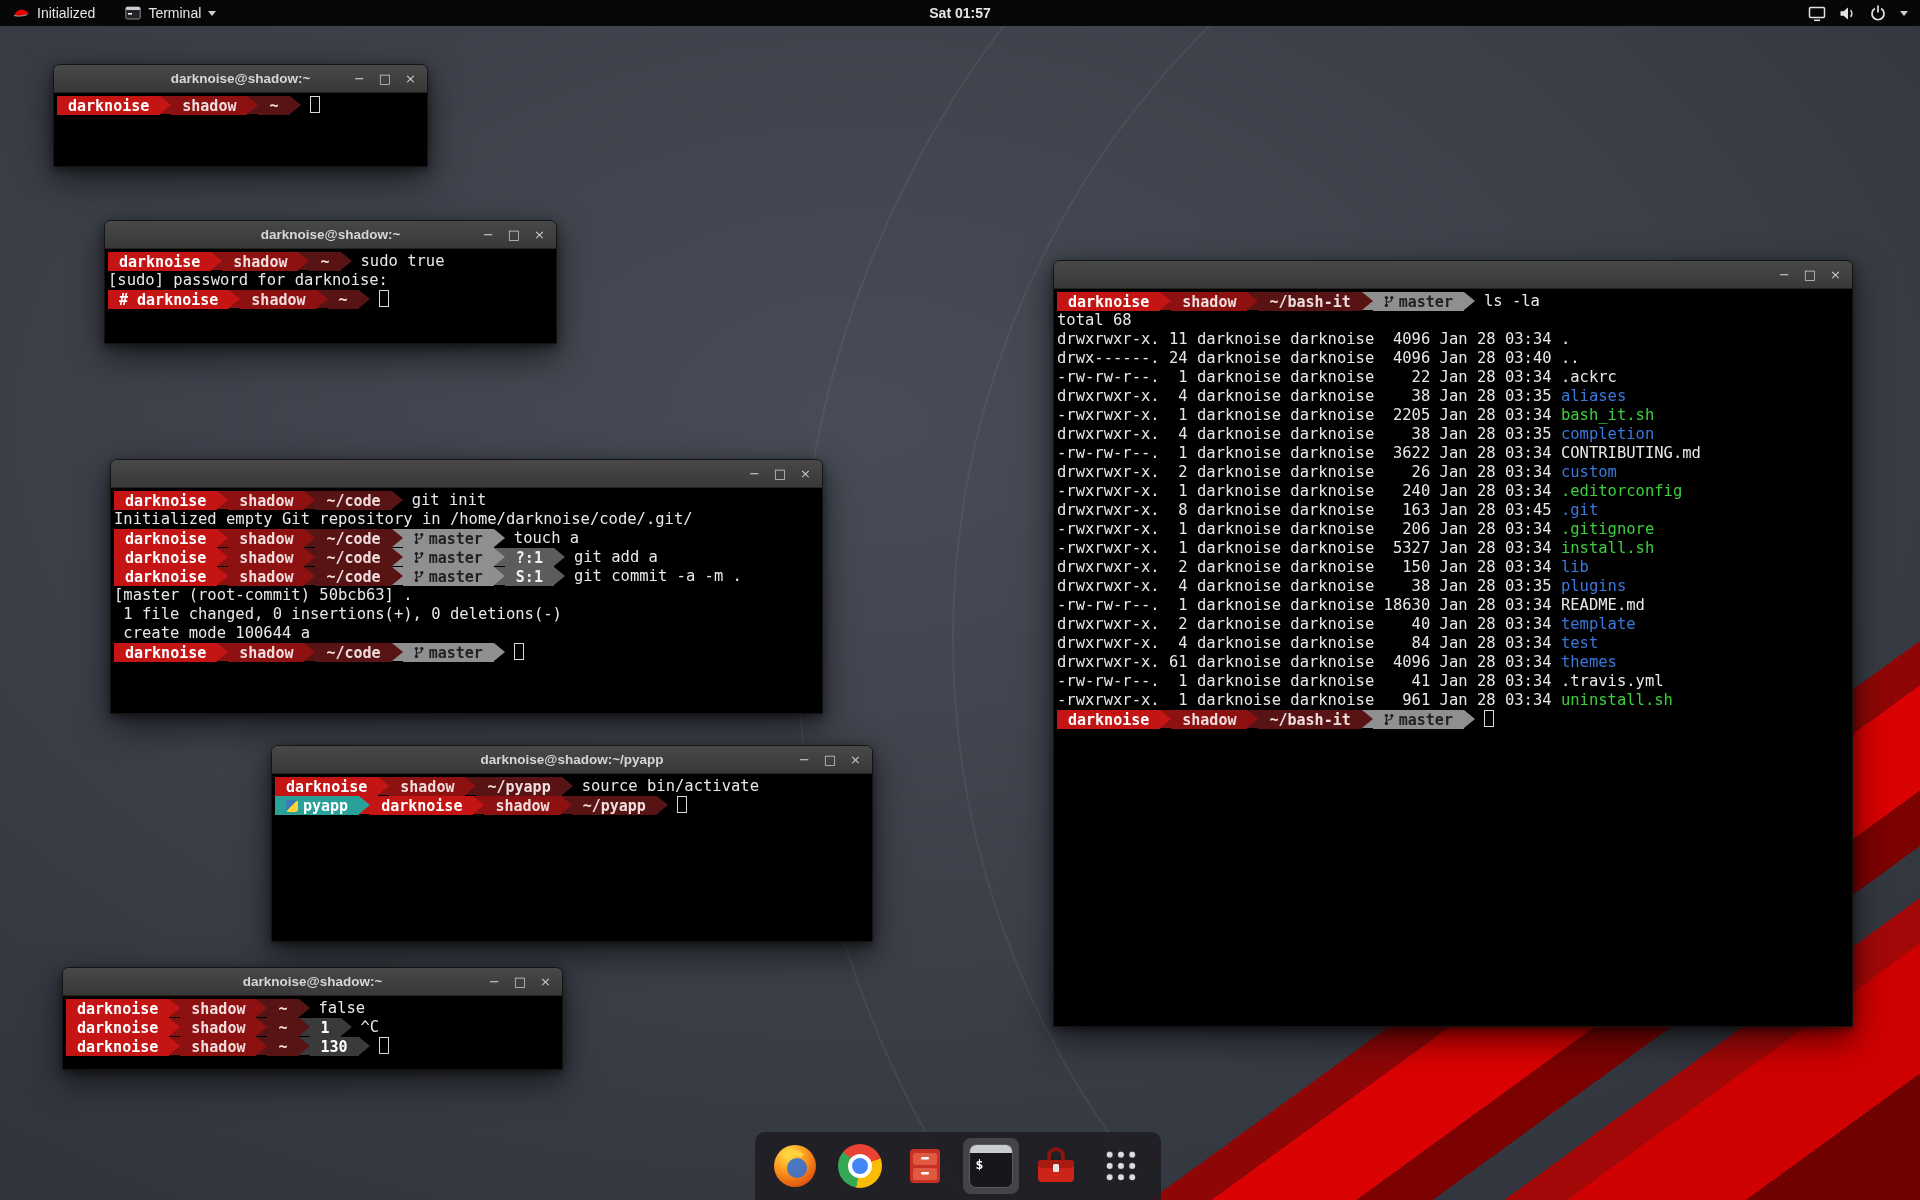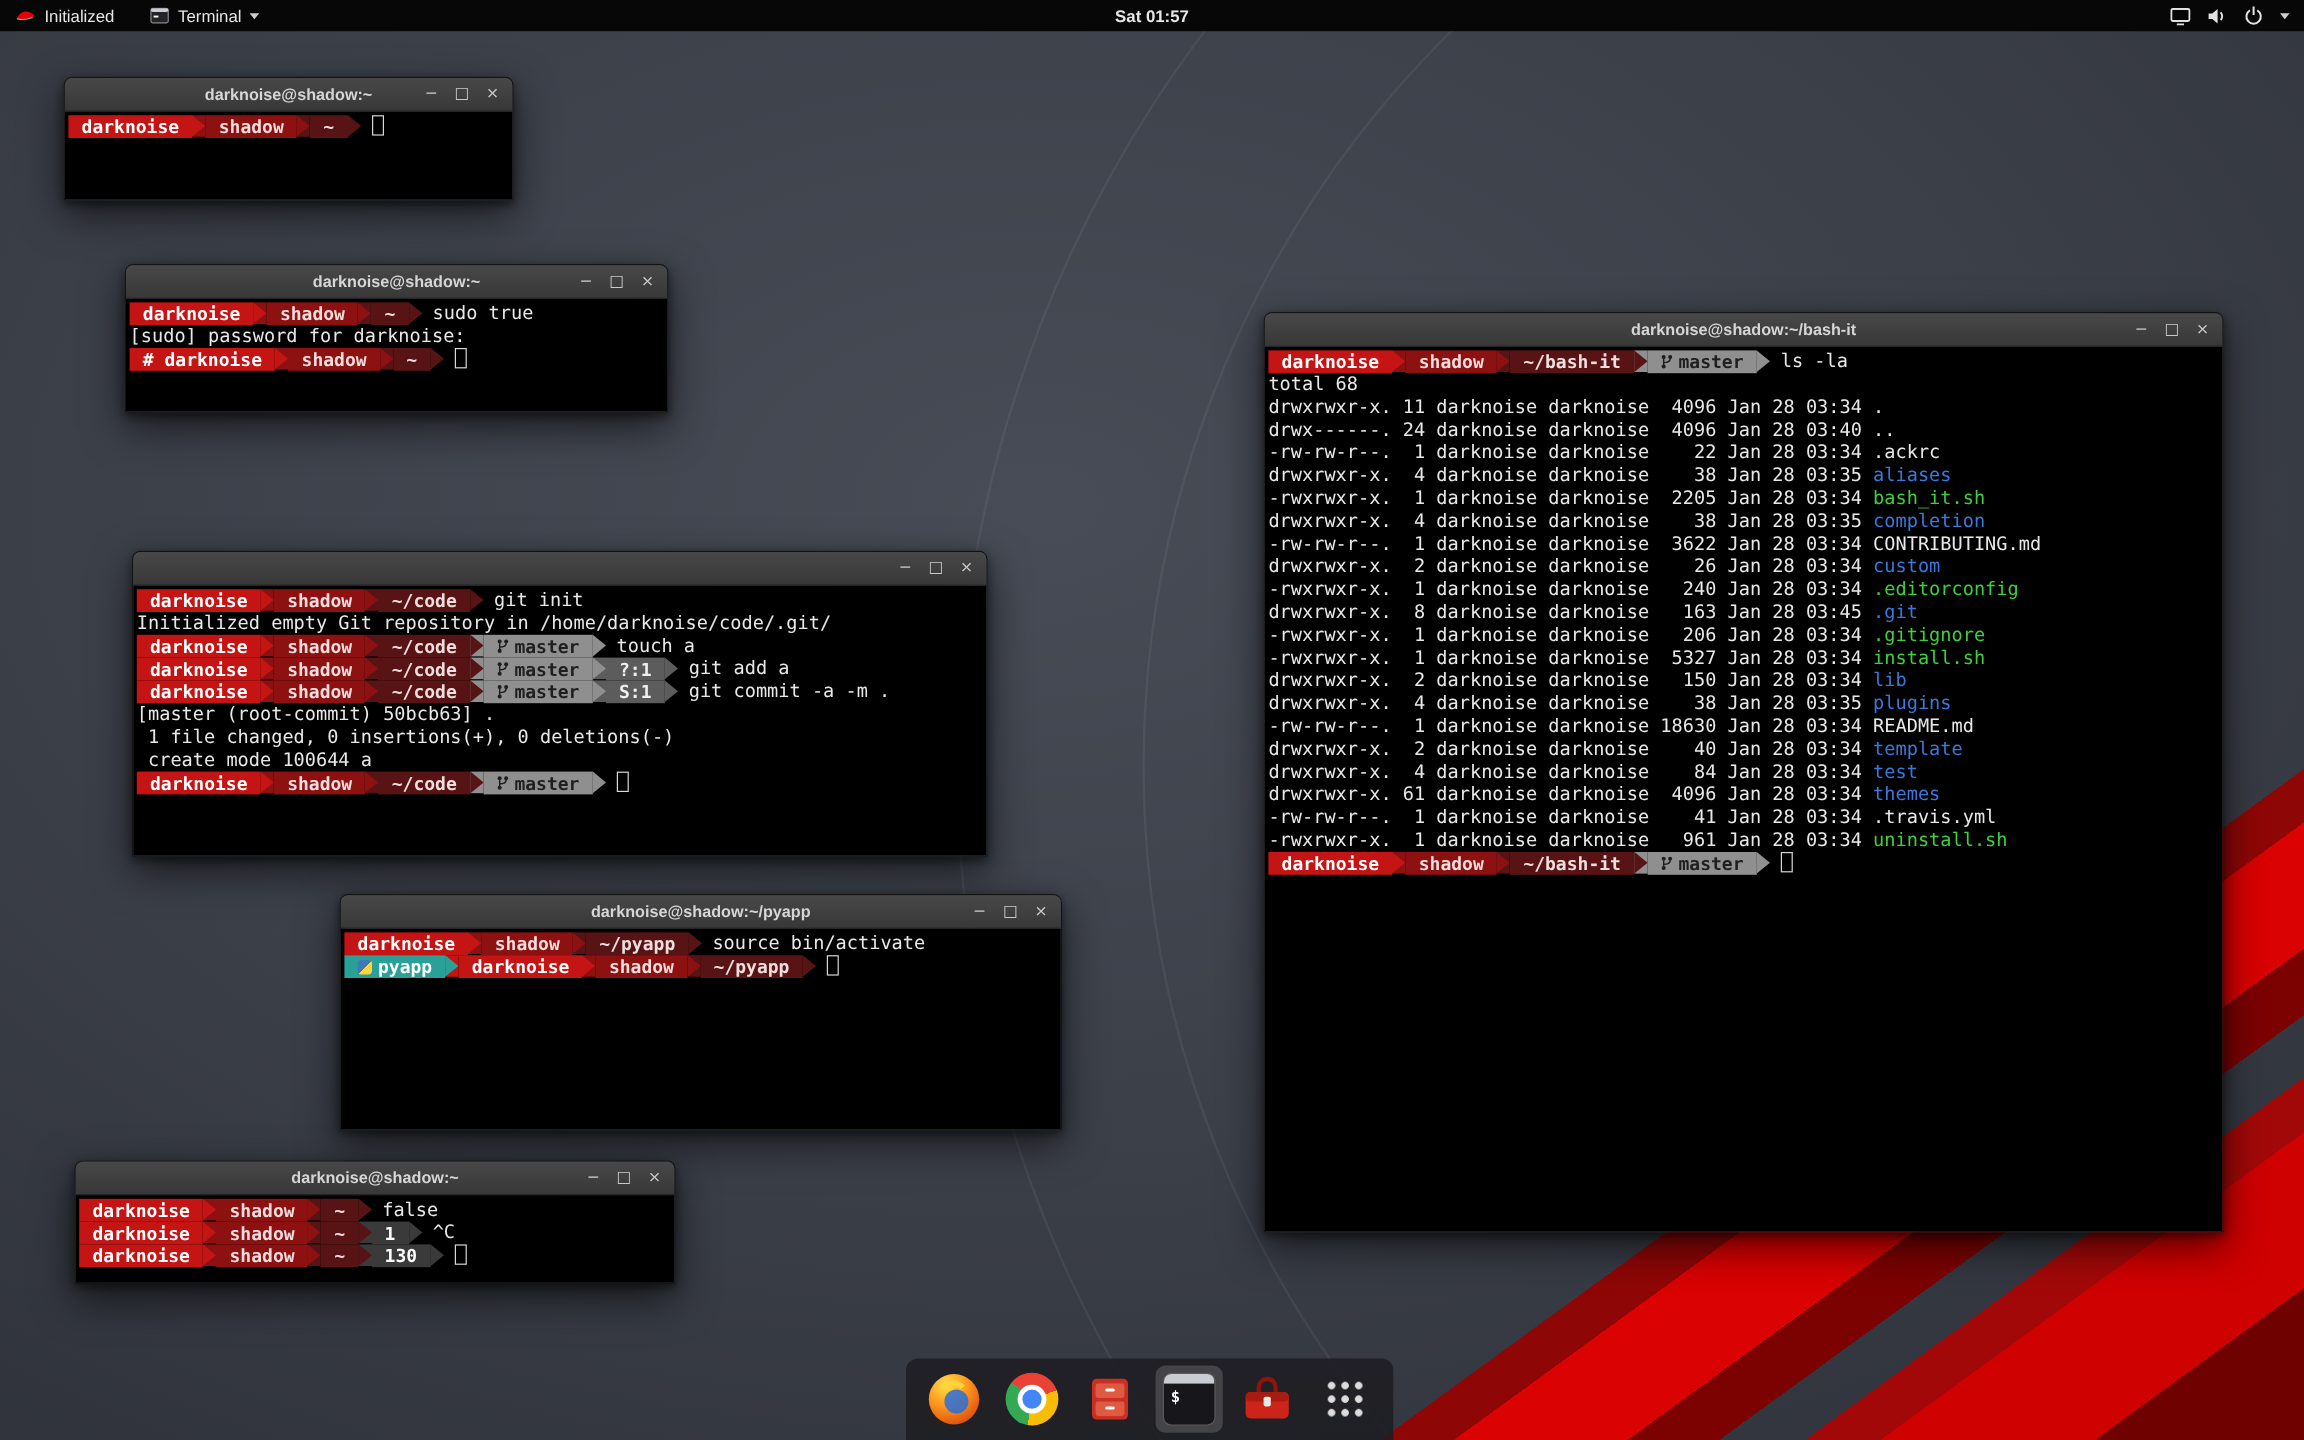--- a/index.html
+++ b/index.html
@@ -159,21 +159,21 @@
             <circle cx="7.8" cy="2.6" r="1.7" fill="currentColor"></circle>
             <path d="M2.4 4v6M2.4 7.2C6 7.2 7.8 6 7.8 4" stroke="currentColor" stroke-width="1.2" fill="none"></path>
           </svg>master</span><span class="parrow" style="border-left-color: rgb(143, 143, 143); background-color: rgb(92, 92, 92);"></span><span class="seg" style="background: rgb(92, 92, 92); color: rgb(240, 240, 240);">S:1</span><span class="parrow" style="border-left-color: rgb(92, 92, 92); background-color: transparent;"></span><span class="cmdtxt">git commit -a -m .</span></div><div class="trow"><span>[master (root-commit) 50bcb63] .</span></div><div class="trow"><span> 1 file changed, 0 insertions(+), 0 deletions(-)</span></div><div class="trow"><span> create mode 100644 a</span></div><div class="trow"><span class="seg" style="background: rgb(196, 20, 20); color: rgb(255, 255, 255);">darknoise</span><span class="parrow" style="border-left-color: rgb(196, 20, 20); background-color: rgb(142, 17, 17);"></span><span class="seg" style="background: rgb(142, 17, 17); color: rgb(240, 222, 222);">shadow</span><span class="parrow" style="border-left-color: rgb(142, 17, 17); background-color: rgb(88, 20, 20);"></span><span class="seg" style="background: rgb(88, 20, 20); color: rgb(240, 222, 222);">~/code</span><span class="parrow" style="border-left-color: rgb(88, 20, 20); background-color: rgb(143, 143, 143);"></span><span class="seg" style="background: rgb(143, 143, 143); color: rgb(31, 31, 31);"><svg width="10" height="13" viewBox="0 0 10 13" style="flex:none">
             <circle cx="2.4" cy="2.6" r="1.7" fill="currentColor"></circle>
             <circle cx="2.4" cy="10.4" r="1.7" fill="currentColor"></circle>
             <circle cx="7.8" cy="2.6" r="1.7" fill="currentColor"></circle>
             <path d="M2.4 4v6M2.4 7.2C6 7.2 7.8 6 7.8 4" stroke="currentColor" stroke-width="1.2" fill="none"></path>
           </svg>master</span><span class="parrow" style="border-left-color: rgb(143, 143, 143); background-color: transparent;"></span><span class="cursor"></span></div></div>
 </div>
 
-<div class="window" style="left:283px;top:745px;width:602px;height:197px;">
+<div class="window" style="left:271px;top:745px;width:602px;height:197px;">
   <div class="titlebar">
     <span class="title">darknoise@shadow:~/pyapp</span>
     <span class="controls">
       <span class="wbtn">−</span>
       <span class="wbtn">□</span>
       <span class="wbtn">×</span>
     </span>
   </div>
   <div class="content"><div class="trow"><span class="seg" style="background: rgb(196, 20, 20); color: rgb(255, 255, 255);">darknoise</span><span class="parrow" style="border-left-color: rgb(196, 20, 20); background-color: rgb(142, 17, 17);"></span><span class="seg" style="background: rgb(142, 17, 17); color: rgb(240, 222, 222);">shadow</span><span class="parrow" style="border-left-color: rgb(142, 17, 17); background-color: rgb(88, 20, 20);"></span><span class="seg" style="background: rgb(88, 20, 20); color: rgb(240, 222, 222);">~/pyapp</span><span class="parrow" style="border-left-color: rgb(88, 20, 20); background-color: transparent;"></span><span class="cmdtxt">source bin/activate</span></div><div class="trow"><span class="seg" style="background: rgb(42, 161, 152); color: rgb(255, 255, 255);"><span class="pyicon"></span>pyapp</span><span class="parrow" style="border-left-color: rgb(42, 161, 152); background-color: rgb(196, 20, 20);"></span><span class="seg" style="background: rgb(196, 20, 20); color: rgb(255, 255, 255);">darknoise</span><span class="parrow" style="border-left-color: rgb(196, 20, 20); background-color: rgb(142, 17, 17);"></span><span class="seg" style="background: rgb(142, 17, 17); color: rgb(240, 222, 222);">shadow</span><span class="parrow" style="border-left-color: rgb(142, 17, 17); background-color: rgb(88, 20, 20);"></span><span class="seg" style="background: rgb(88, 20, 20); color: rgb(240, 222, 222);">~/pyapp</span><span class="parrow" style="border-left-color: rgb(88, 20, 20); background-color: transparent;"></span><span class="cursor"></span></div></div>
 </div>
@@ -185,21 +185,20 @@
       <span class="wbtn">−</span>
       <span class="wbtn">□</span>
       <span class="wbtn">×</span>
     </span>
   </div>
   <div class="content"><div class="trow"><span class="seg" style="background: rgb(196, 20, 20); color: rgb(255, 255, 255);">darknoise</span><span class="parrow" style="border-left-color: rgb(196, 20, 20); background-color: rgb(142, 17, 17);"></span><span class="seg" style="background: rgb(142, 17, 17); color: rgb(240, 222, 222);">shadow</span><span class="parrow" style="border-left-color: rgb(142, 17, 17); background-color: rgb(88, 20, 20);"></span><span class="seg" style="background: rgb(88, 20, 20); color: rgb(240, 222, 222);">~</span><span class="parrow" style="border-left-color: rgb(88, 20, 20); background-color: transparent;"></span><span class="cmdtxt">false</span></div><div class="trow"><span class="seg" style="background: rgb(196, 20, 20); color: rgb(255, 255, 255);">darknoise</span><span class="parrow" style="border-left-color: rgb(196, 20, 20); background-color: rgb(142, 17, 17);"></span><span class="seg" style="background: rgb(142, 17, 17); color: rgb(240, 222, 222);">shadow</span><span class="parrow" style="border-left-color: rgb(142, 17, 17); background-color: rgb(88, 20, 20);"></span><span class="seg" style="background: rgb(88, 20, 20); color: rgb(240, 222, 222);">~</span><span class="parrow" style="border-left-color: rgb(88, 20, 20); background-color: rgb(58, 58, 58);"></span><span class="seg" style="background: rgb(58, 58, 58); color: rgb(255, 255, 255);">1</span><span class="parrow" style="border-left-color: rgb(58, 58, 58); background-color: transparent;"></span><span class="cmdtxt">^C</span></div><div class="trow"><span class="seg" style="background: rgb(196, 20, 20); color: rgb(255, 255, 255);">darknoise</span><span class="parrow" style="border-left-color: rgb(196, 20, 20); background-color: rgb(142, 17, 17);"></span><span class="seg" style="background: rgb(142, 17, 17); color: rgb(240, 222, 222);">shadow</span><span class="parrow" style="border-left-color: rgb(142, 17, 17); background-color: rgb(88, 20, 20);"></span><span class="seg" style="background: rgb(88, 20, 20); color: rgb(240, 222, 222);">~</span><span class="parrow" style="border-left-color: rgb(88, 20, 20); background-color: rgb(58, 58, 58);"></span><span class="seg" style="background: rgb(58, 58, 58); color: rgb(255, 255, 255);">130</span><span class="parrow" style="border-left-color: rgb(58, 58, 58); background-color: transparent;"></span><span class="cursor"></span></div></div>
 </div>
 
 <div class="window focused" style="left:1053px;top:260px;width:800px;height:767px;">
   <div class="titlebar">
-    <span class="title">darknoise@shadow:~/bash-it</span>
     <span class="controls">
       <span class="wbtn">−</span>
       <span class="wbtn">□</span>
       <span class="wbtn">×</span>
     </span>
   </div>
   <div class="content"><div class="trow"><span class="seg" style="background: rgb(196, 20, 20); color: rgb(255, 255, 255);">darknoise</span><span class="parrow" style="border-left-color: rgb(196, 20, 20); background-color: rgb(142, 17, 17);"></span><span class="seg" style="background: rgb(142, 17, 17); color: rgb(240, 222, 222);">shadow</span><span class="parrow" style="border-left-color: rgb(142, 17, 17); background-color: rgb(88, 20, 20);"></span><span class="seg" style="background: rgb(88, 20, 20); color: rgb(240, 222, 222);">~/bash-it</span><span class="parrow" style="border-left-color: rgb(88, 20, 20); background-color: rgb(143, 143, 143);"></span><span class="seg" style="background: rgb(143, 143, 143); color: rgb(31, 31, 31);"><svg width="10" height="13" viewBox="0 0 10 13" style="flex:none">
             <circle cx="2.4" cy="2.6" r="1.7" fill="currentColor"></circle>
             <circle cx="2.4" cy="10.4" r="1.7" fill="currentColor"></circle>
             <circle cx="7.8" cy="2.6" r="1.7" fill="currentColor"></circle>

